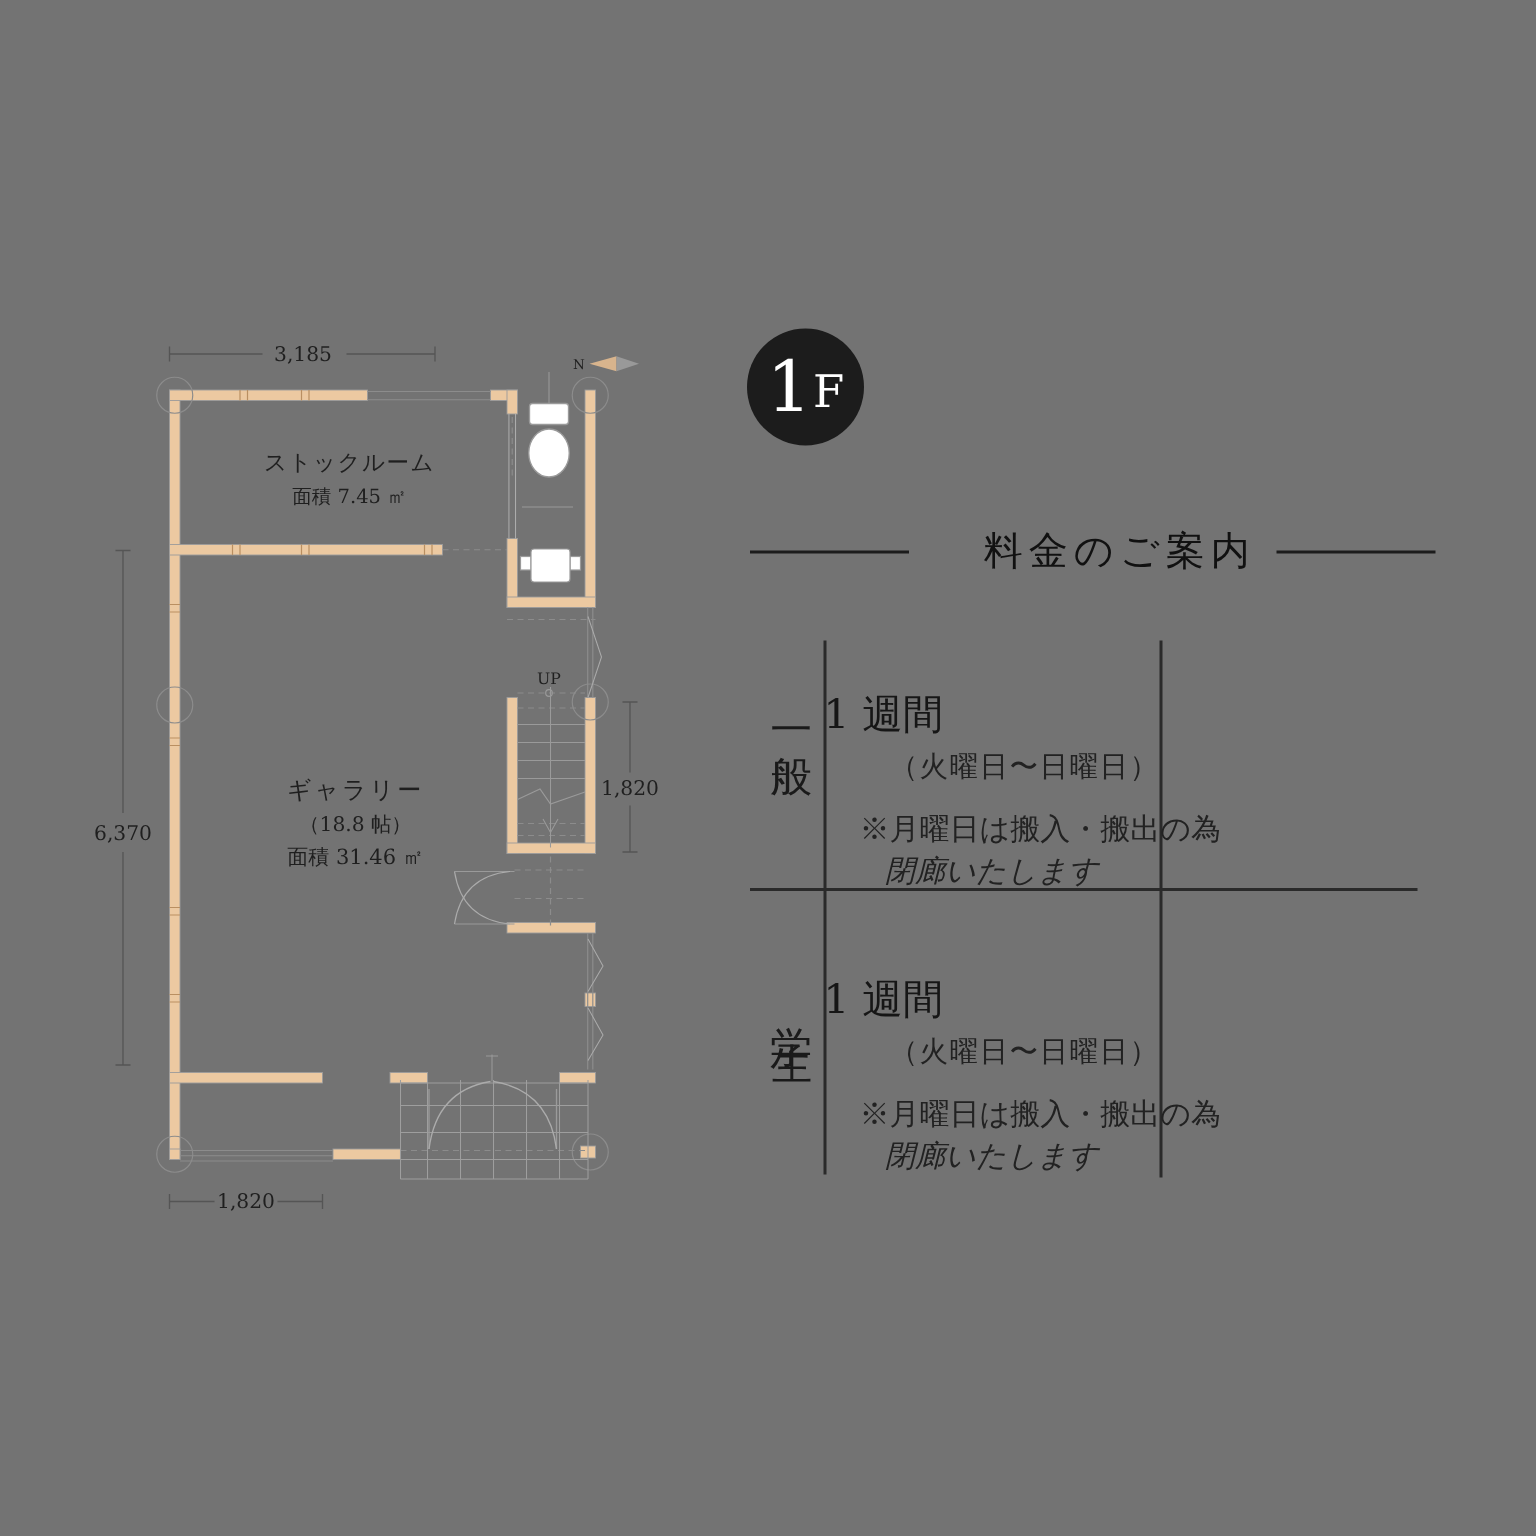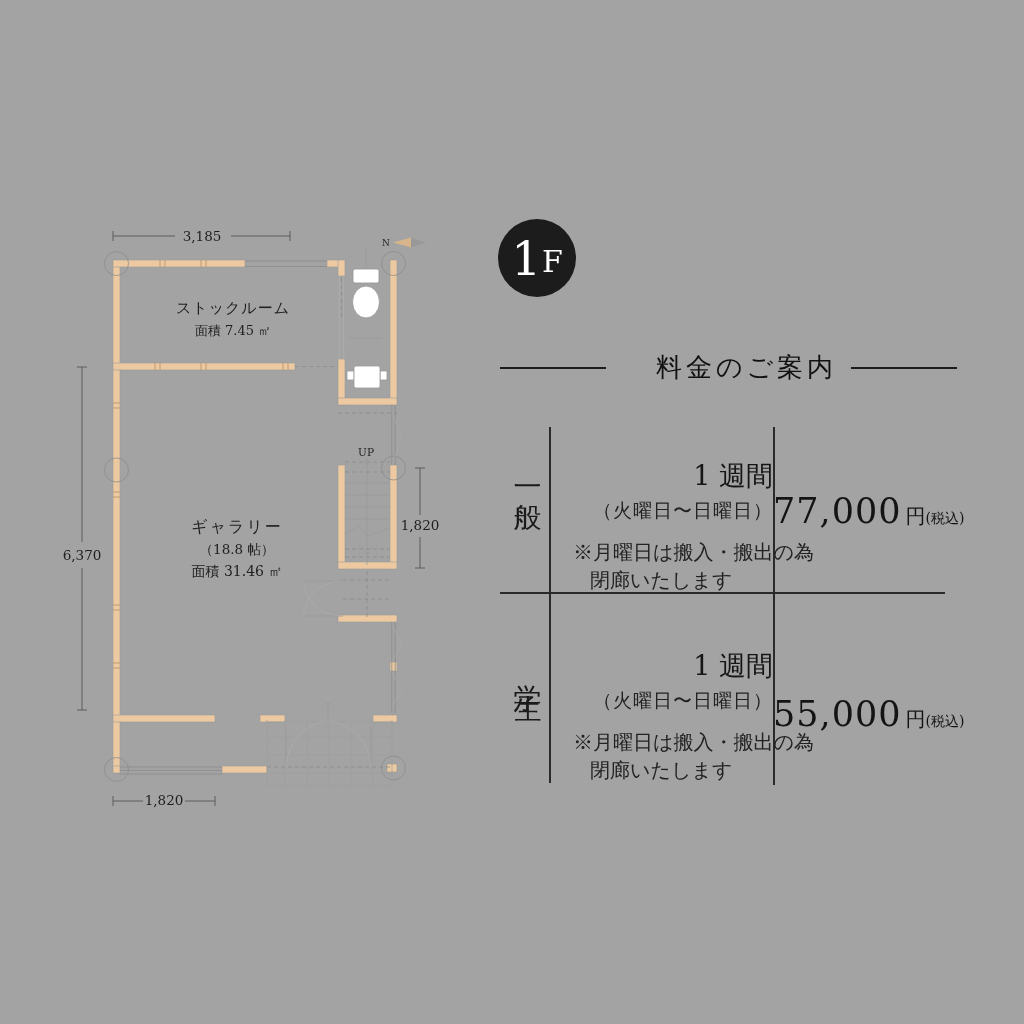--- a/index.html
+++ b/index.html
@@ -1,16 +1,16 @@
 <!DOCTYPE html>
 <html><head>
 <meta charset="utf-8">
 <style>
   html,body{margin:0;padding:0;background:#fff;}
-  #canvas{position:relative;width:1024px;height:1024px;background:#a3a3a3;overflow:hidden;
+  #canvas{position:relative;width:1024px;height:1024px;background:#737373;overflow:hidden;
           font-family:"DejaVu Serif","Liberation Serif",serif;color:#1c1c1c;}
   .abs{position:absolute;}
 
   
   .badge{left:498px;top:219px;width:78px;height:78px;border-radius:50%;background:#1c1c1c;
          color:#fff;display:flex;align-items:center;justify-content:center;}
   .badge .bn{font-size:47px;line-height:1;}
   .badge .bf{font-size:30px;line-height:1;margin-top:7px;margin-left:1px;}
   .page-title{left:592px;top:243px;font-size:30px;letter-spacing:3px;color:#1a1a1a;}
 
@@ -19,24 +19,24 @@
   .sec .rule{flex:1;height:2px;background:#1c1c1c;}
   .sec .sec-title{font-size:26px;letter-spacing:4px;white-space:nowrap;color:#111;margin-left:36px;}
 
   
   .vline{width:1.5px;background:#2a2a2a;}
   .hline{height:1.5px;background:#2a2a2a;}
 
   
   .cat{writing-mode:vertical-rl;text-orientation:upright;font-size:28px;letter-spacing:10px;
        color:#1a1a1a;}
-  .duration{left:549px;width:224px;text-align:right;font-size:27px;color:#161616;}
+  .duration{left:549px;width:224px;text-align:left;font-size:27px;color:#161616;}
   .period{left:549px;width:224px;text-align:right;font-size:19px;letter-spacing:1px;color:#222;}
   .note{left:573px;font-size:20px;line-height:1.38;color:#222;}
-  .note .n2{padding-left:17px;}
+  .note .n2{padding-left:17px;font-style:italic;}
   .price{left:773px;width:176px;text-align:center;white-space:nowrap;color:#141414;}
   .price .pv{font-size:35px;letter-spacing:1px;}
   .price .yen{font-size:20px;margin-left:4px;}
   .price .tax{font-size:14px;}
 
   svg text{font-family:"DejaVu Serif","Liberation Serif",serif;fill:#1f1f1f;}
 </style>
 </head>
 <body>
 
@@ -241,28 +241,22 @@
   <div class="abs vline" style="left:773px;top:427px;height:358px;"></div>
   <div class="abs hline" style="left:500px;top:592px;width:445px;"></div>
 
   <div class="abs cat" style="left:508px;top:472px;">一般</div>
   <div class="abs duration" style="top:458px;">1 週間</div>
   <div class="abs period" style="top:498px;">（火曜日〜日曜日）</div>
   <div class="abs note" style="top:539px;">
     <div>※月曜日は搬入・搬出の為</div>
     <div class="n2">閉廊いたします</div>
   </div>
-  <div class="abs price" style="top:491px;">
-    <span class="pv">77,000</span><span class="yen">円</span><span class="tax">(税込)</span>
-  </div>
 
   <div class="abs cat" style="left:508px;top:662px;">学生</div>
   <div class="abs duration" style="top:648px;">1 週間</div>
   <div class="abs period" style="top:688px;">（火曜日〜日曜日）</div>
   <div class="abs note" style="top:729px;">
     <div>※月曜日は搬入・搬出の為</div>
     <div class="n2">閉廊いたします</div>
   </div>
-  <div class="abs price" style="top:694px;">
-    <span class="pv">55,000</span><span class="yen">円</span><span class="tax">(税込)</span>
-  </div>
 
 </div>
 
 </body></html>

